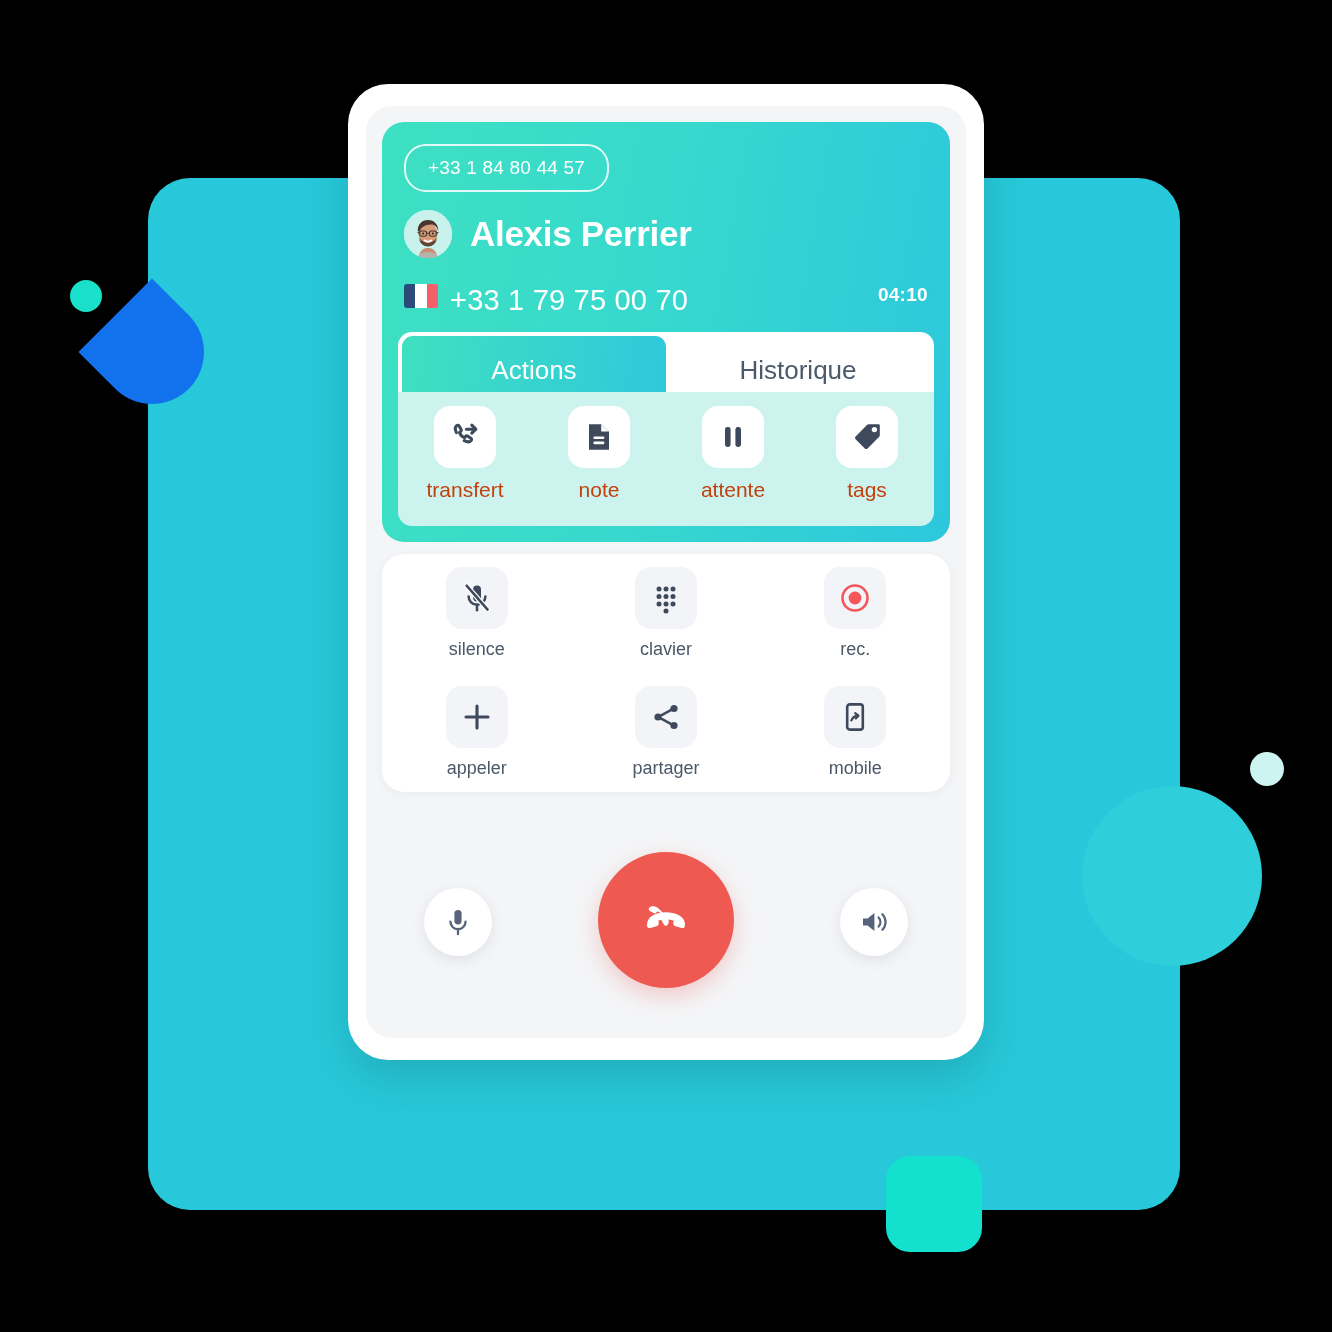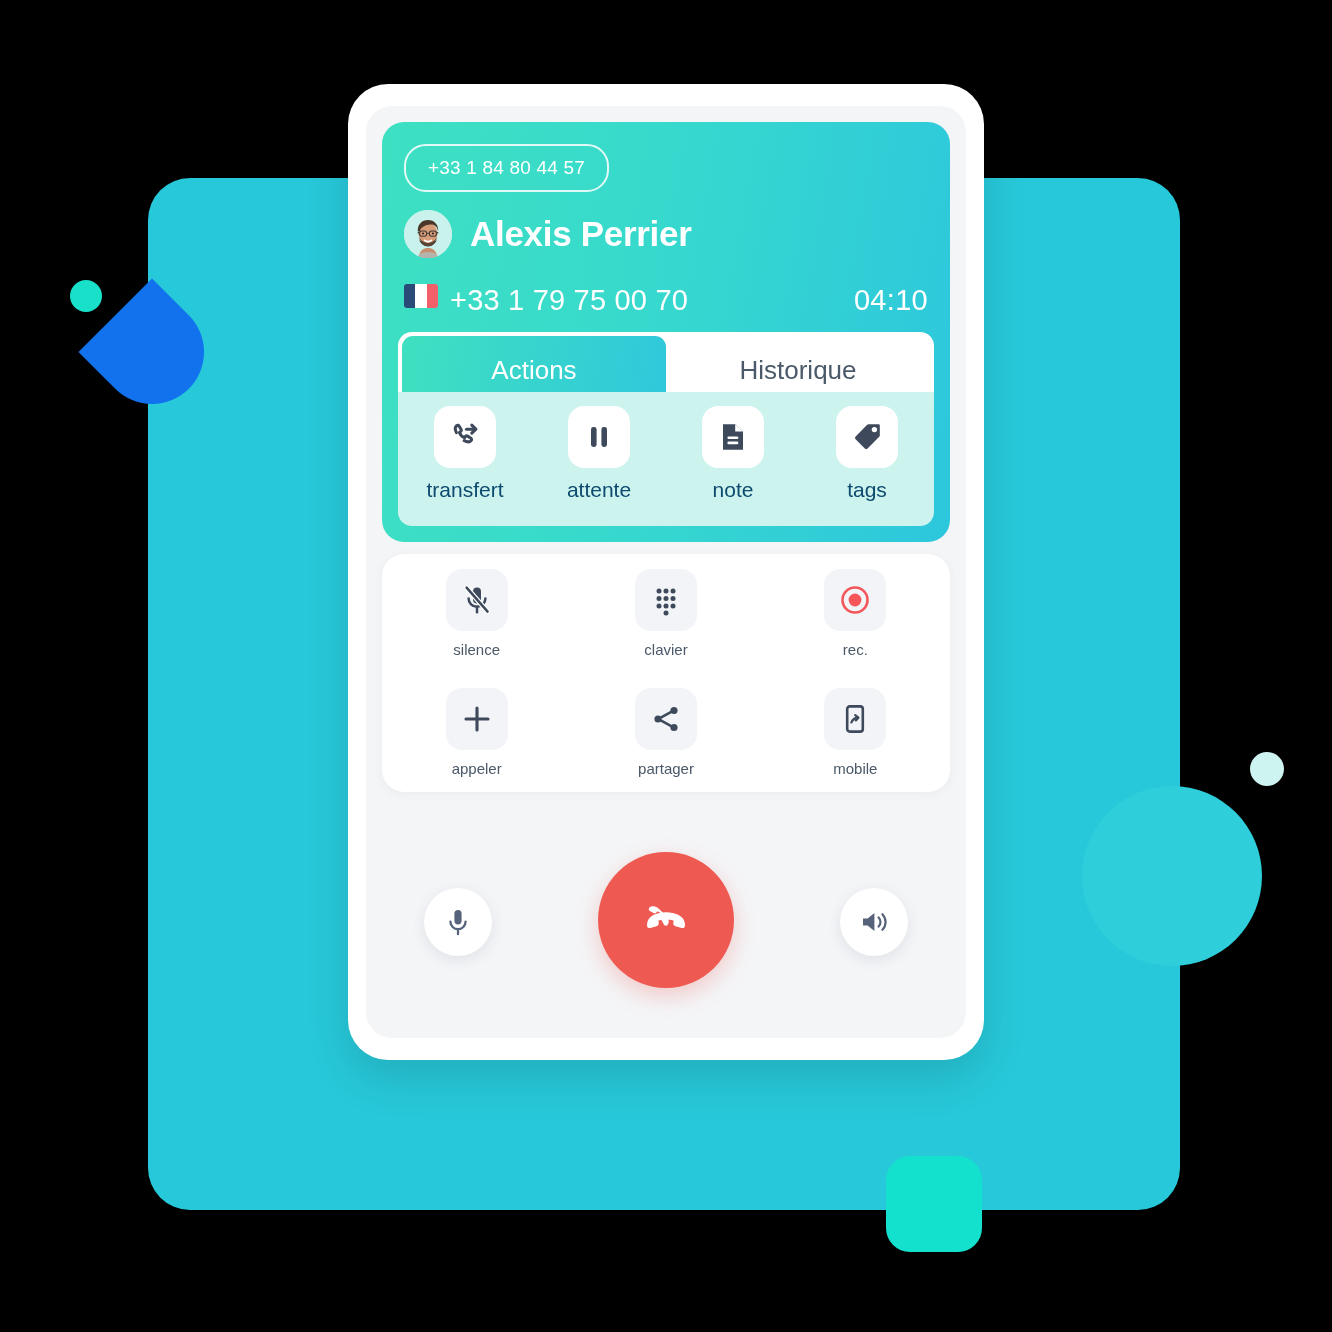--- a/index.html
+++ b/index.html
@@ -170,22 +170,22 @@
   .flag .f-red { background: #F4606A; }
   .caller-number {
     color: #FFFFFF;
     font-size: 29px;
     letter-spacing: 0.2px;
     white-space: nowrap;
   }
   .call-timer {
     margin-left: auto;
     color: #FFFFFF;
-    font-size: 29px;
-    font-weight: normal;
+    font-size: 19px;
+    font-weight: bold;
     letter-spacing: 0.3px;
   }
 
   
   .tabs-wrap {
     position: absolute;
     left: 16px;
     right: 16px;
     top: 210px;
     height: 76px;
@@ -236,21 +236,21 @@
     height: 62px;
     border-radius: 16px;
     background: #FFFFFF;
     display: flex;
     align-items: center;
     justify-content: center;
   }
   .act-label {
     margin-top: 10px;
     font-size: 21px;
-    color: #0c4a6e;
+    color: #c2410c;
   }
 
   
   .controls-card {
     position: absolute;
     left: 16px;
     top: 448px;
     width: 568px;
     height: 238px;
     background: #FFFFFF;
@@ -272,21 +272,21 @@
     width: 62px;
     height: 62px;
     border-radius: 16px;
     background: #F2F4F8;
     display: flex;
     align-items: center;
     justify-content: center;
   }
   .ctl-label {
     margin-top: 10px;
-    font-size: 15px;
+    font-size: 18px;
     color: #4A5868;
   }
 
   
   .bottom-bar {
     position: absolute;
     left: 0;
     right: 0;
     top: 700px;
     height: 230px;
@@ -399,42 +399,42 @@
 
           <div class="act-item">
             <div class="act-tile">
               <svg width="34" height="34" viewBox="0 0 34 34">
                 <path d="M8.4 12.6c-1.6-3.1-1.3-5.6.2-6.8 1-.8 2-.5 2.6.5l1.8 3c.5.9.3 1.7-.5 2.4l-1 .8c.8 2.3 2.6 4.2 4.9 5.2l.8-1c.7-.8 1.5-1 2.4-.5l3 1.8c1 .6 1.3 1.6.5 2.6-1.2 1.5-3.8 1.7-6.9.1" fill="none" stroke="#3E4A5C" stroke-width="3.1" stroke-linecap="round" stroke-linejoin="round"></path>
                 <path d="M18.5 9.2h9" fill="none" stroke="#3E4A5C" stroke-width="3.1" stroke-linecap="round"></path>
                 <path d="M23.8 5.2l4 4-4 4" fill="none" stroke="#3E4A5C" stroke-width="3.1" stroke-linecap="round" stroke-linejoin="round"></path>
               </svg>
             </div>
             <div class="act-label">transfert</div>
-          </div>
-
-          <div class="act-item">
-            <div class="act-tile">
-              <svg width="30" height="30" viewBox="0 0 30 30">
-                <rect x="7" y="5" width="5.6" height="20" rx="2.4" fill="#3E4A5C"></rect>
-                <rect x="17.4" y="5" width="5.6" height="20" rx="2.4" fill="#3E4A5C"></rect>
-              </svg>
-            </div>
-            <div class="act-label">attente</div>
           </div>
 
           <div class="act-item">
             <div class="act-tile">
               <svg width="30" height="32" viewBox="0 0 30 32">
                 <path d="M5 3.2h12.2L25 10.6v18.2H5z" fill="#3E4A5C"></path>
                 <path d="M17.2 3.2L25 10.6h-7.8z" fill="#FFFFFF"></path>
                 <rect x="9.4" y="15.4" width="11" height="2.6" rx="1.3" fill="#FFFFFF"></rect>
                 <rect x="9.4" y="20.6" width="11" height="2.6" rx="1.3" fill="#FFFFFF"></rect>
               </svg>
             </div>
             <div class="act-label">note</div>
+          </div>
+
+          <div class="act-item">
+            <div class="act-tile">
+              <svg width="30" height="30" viewBox="0 0 30 30">
+                <rect x="7" y="5" width="5.6" height="20" rx="2.4" fill="#3E4A5C"></rect>
+                <rect x="17.4" y="5" width="5.6" height="20" rx="2.4" fill="#3E4A5C"></rect>
+              </svg>
+            </div>
+            <div class="act-label">attente</div>
           </div>
 
           <div class="act-item">
             <div class="act-tile">
               <svg width="32" height="32" viewBox="0 0 32 32">
                 <path d="M17.6 3.2h10a1.2 1.2 0 0 1 1.2 1.2v10a2 2 0 0 1-.6 1.4L16.6 27.4a2 2 0 0 1-2.8 0L4.6 18.2a2 2 0 0 1 0-2.8L16.2 3.8a2 2 0 0 1 1.4-.6z" fill="#3E4A5C"></path>
                 <circle cx="23.4" cy="8.6" r="2.7" fill="#FFFFFF"></circle>
               </svg>
             </div>
             <div class="act-label">tags</div>

